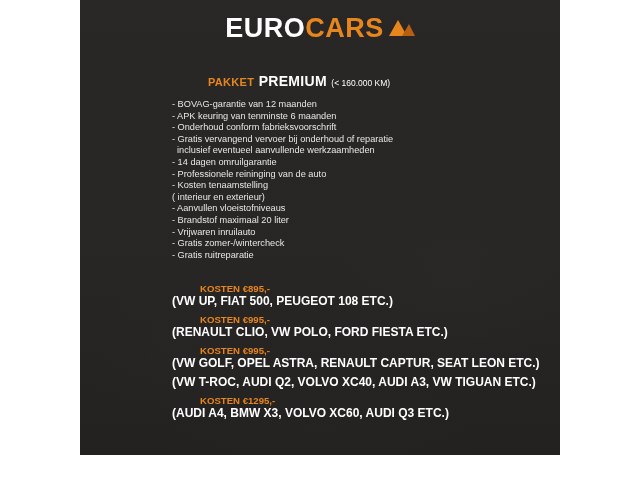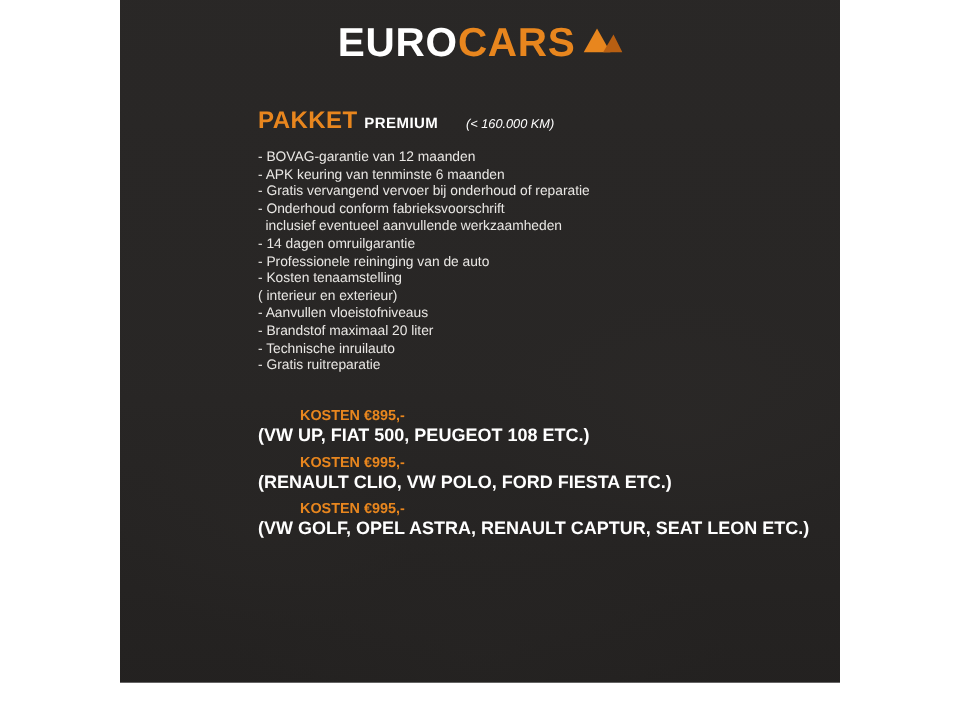--- a/index.html
+++ b/index.html
@@ -87,35 +87,35 @@
     padding: 0 0 0 92px;
   }
   .title-line {
     margin-top: 22px;
     margin-bottom: 9px;
     white-space: nowrap;
   }
   .title-pakket {
     color: #e8861e;
     font-weight: bold;
-    font-size: 16px;
+    font-size: 11px;
     letter-spacing: 0.3px;
+    margin-left: 36px;
   }
   .title-premium {
     color: #ffffff;
     font-weight: bold;
-    font-size: 10px;
+    font-size: 14px;
     letter-spacing: 0.3px;
   }
   .title-km {
     color: #ffffff;
     font-size: 8.5px;
     font-weight: normal;
-    margin-left: 14px;
-    font-style: italic;
+    margin-left: 0;
   }
   ul.features {
     list-style: none;
     margin: 0;
     padding: 0;
   }
   ul.features li {
     color: #e9e7e4;
     font-size: 9.2px;
     line-height: 11.6px;
@@ -168,46 +168,52 @@
 
         <div class="title-line">
           <span class="title-pakket">PAKKET</span>
           <span class="title-premium">PREMIUM</span>
           <span class="title-km">(&lt; 160.000 KM)</span>
         </div>
 
         <ul class="features">
           <li>- BOVAG-garantie van 12 maanden</li>
           <li>- APK keuring van tenminste 6 maanden</li>
+          <li>- Onderhoud conform fabrieksvoorschrift</li>
           <li>- Gratis vervangend vervoer bij onderhoud of reparatie</li>
-          <li>- Onderhoud conform fabrieksvoorschrift</li>
           <li class="sub">inclusief eventueel aanvullende werkzaamheden</li>
           <li>- 14 dagen omruilgarantie</li>
           <li>- Professionele reininging van de auto</li>
           <li>- Kosten tenaamstelling</li>
           <li>( interieur en exterieur)</li>
           <li>- Aanvullen vloeistofniveaus</li>
           <li>- Brandstof maximaal 20 liter</li>
-          <li>- Technische inruilauto</li>
+          <li>- Vrijwaren inruilauto</li>
+          <li>- Gratis zomer-/wintercheck</li>
           <li>- Gratis ruitreparatie</li>
         </ul>
 
         <div class="prices">
           <div class="price-block">
             <div class="price-head">KOSTEN €895,-</div>
             <div class="price-models">(VW UP, FIAT 500, PEUGEOT 108 ETC.)</div>
           </div>
           <div class="price-block">
             <div class="price-head">KOSTEN €995,-</div>
             <div class="price-models">(RENAULT CLIO, VW POLO, FORD FIESTA ETC.)</div>
           </div>
           <div class="price-block">
             <div class="price-head">KOSTEN €995,-</div>
             <div class="price-models">(VW GOLF, OPEL ASTRA, RENAULT CAPTUR, SEAT LEON ETC.)</div>
           </div>
           <div class="price-block">
+            <div class="price-models">(VW T-ROC, AUDI Q2, VOLVO XC40, AUDI A3, VW TIGUAN ETC.)</div>
+          </div>
+          <div class="price-block">
+            <div class="price-head">KOSTEN €1295,-</div>
+            <div class="price-models">(AUDI A4, BMW X3, VOLVO XC60, AUDI Q3 ETC.)</div>
           </div>
         </div>
 
       </div>
     </div>
   </div>
 </div>
 
 </body></html>

